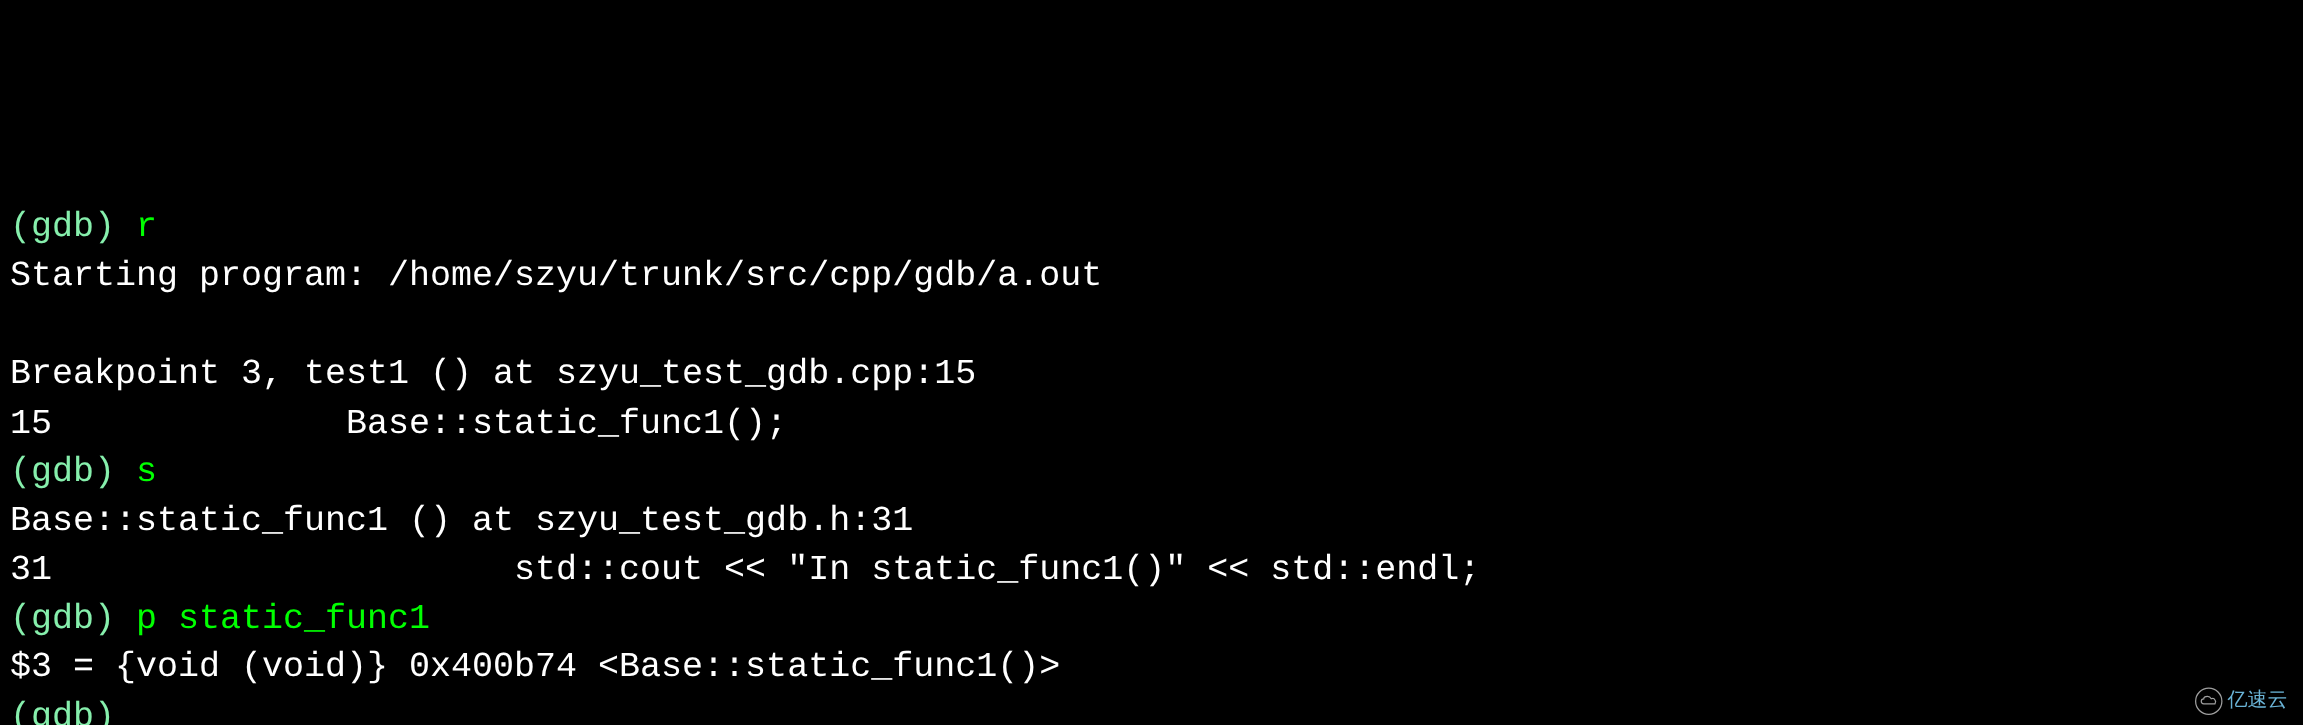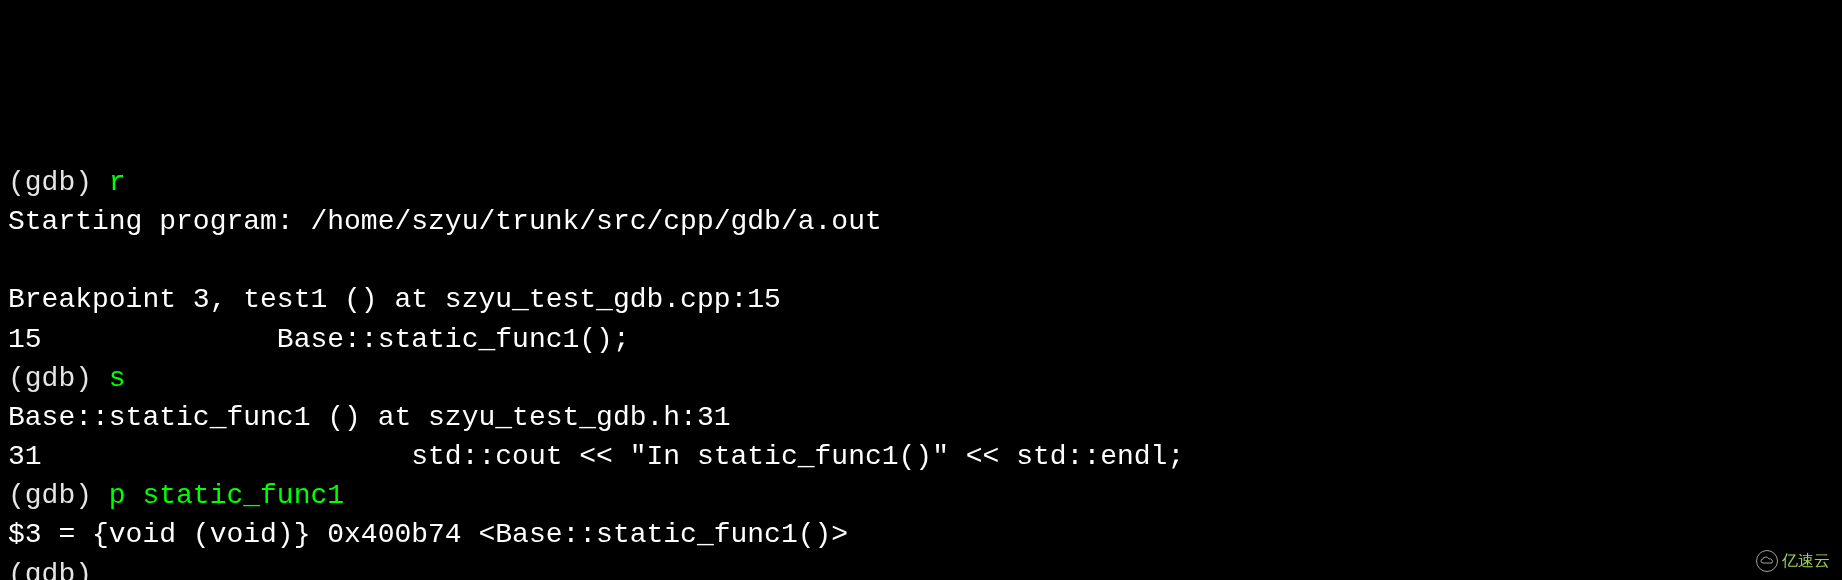--- a/index.html
+++ b/index.html
@@ -17,33 +17,33 @@
       white-space: pre;
       overflow: hidden;
       width: 1842px;
       height: 580px;
       position: relative;
     }
     .terminal-line {
       display: block;
     }
     .prompt {
-      color: #e5e5e5;
+      color: #86efac;
     }
     .user-input {
       color: #00ff00;
     }
     .output {
       color: #ffffff;
     }
     .watermark {
       position: absolute;
       bottom: 8px;
       right: 12px;
-      color: #bef264;
+      color: #7dd3fc;
       font-size: 16px;
       font-family: sans-serif;
       display: flex;
       align-items: center;
       gap: 4px;
       opacity: 0.85;
     }
     .watermark-icon {
       display: inline-flex;
       align-items: center;

